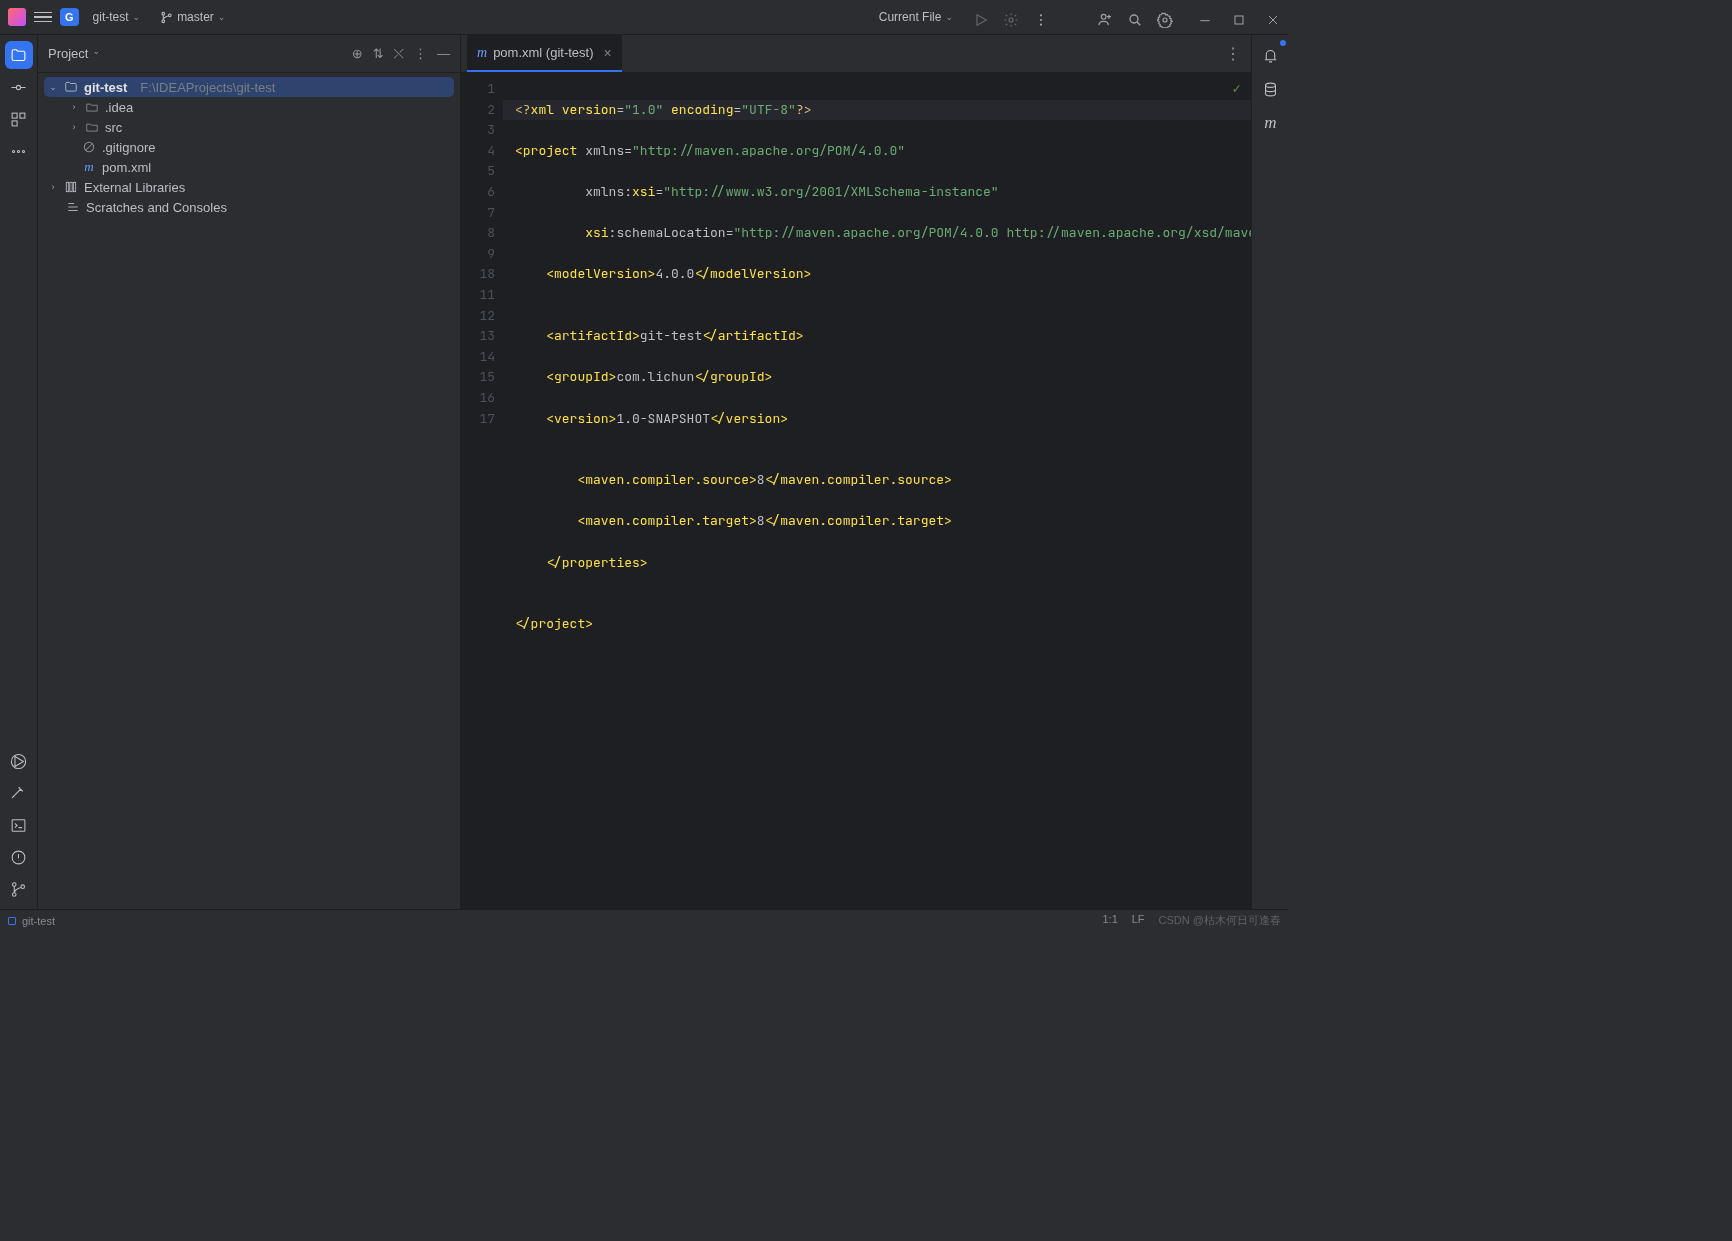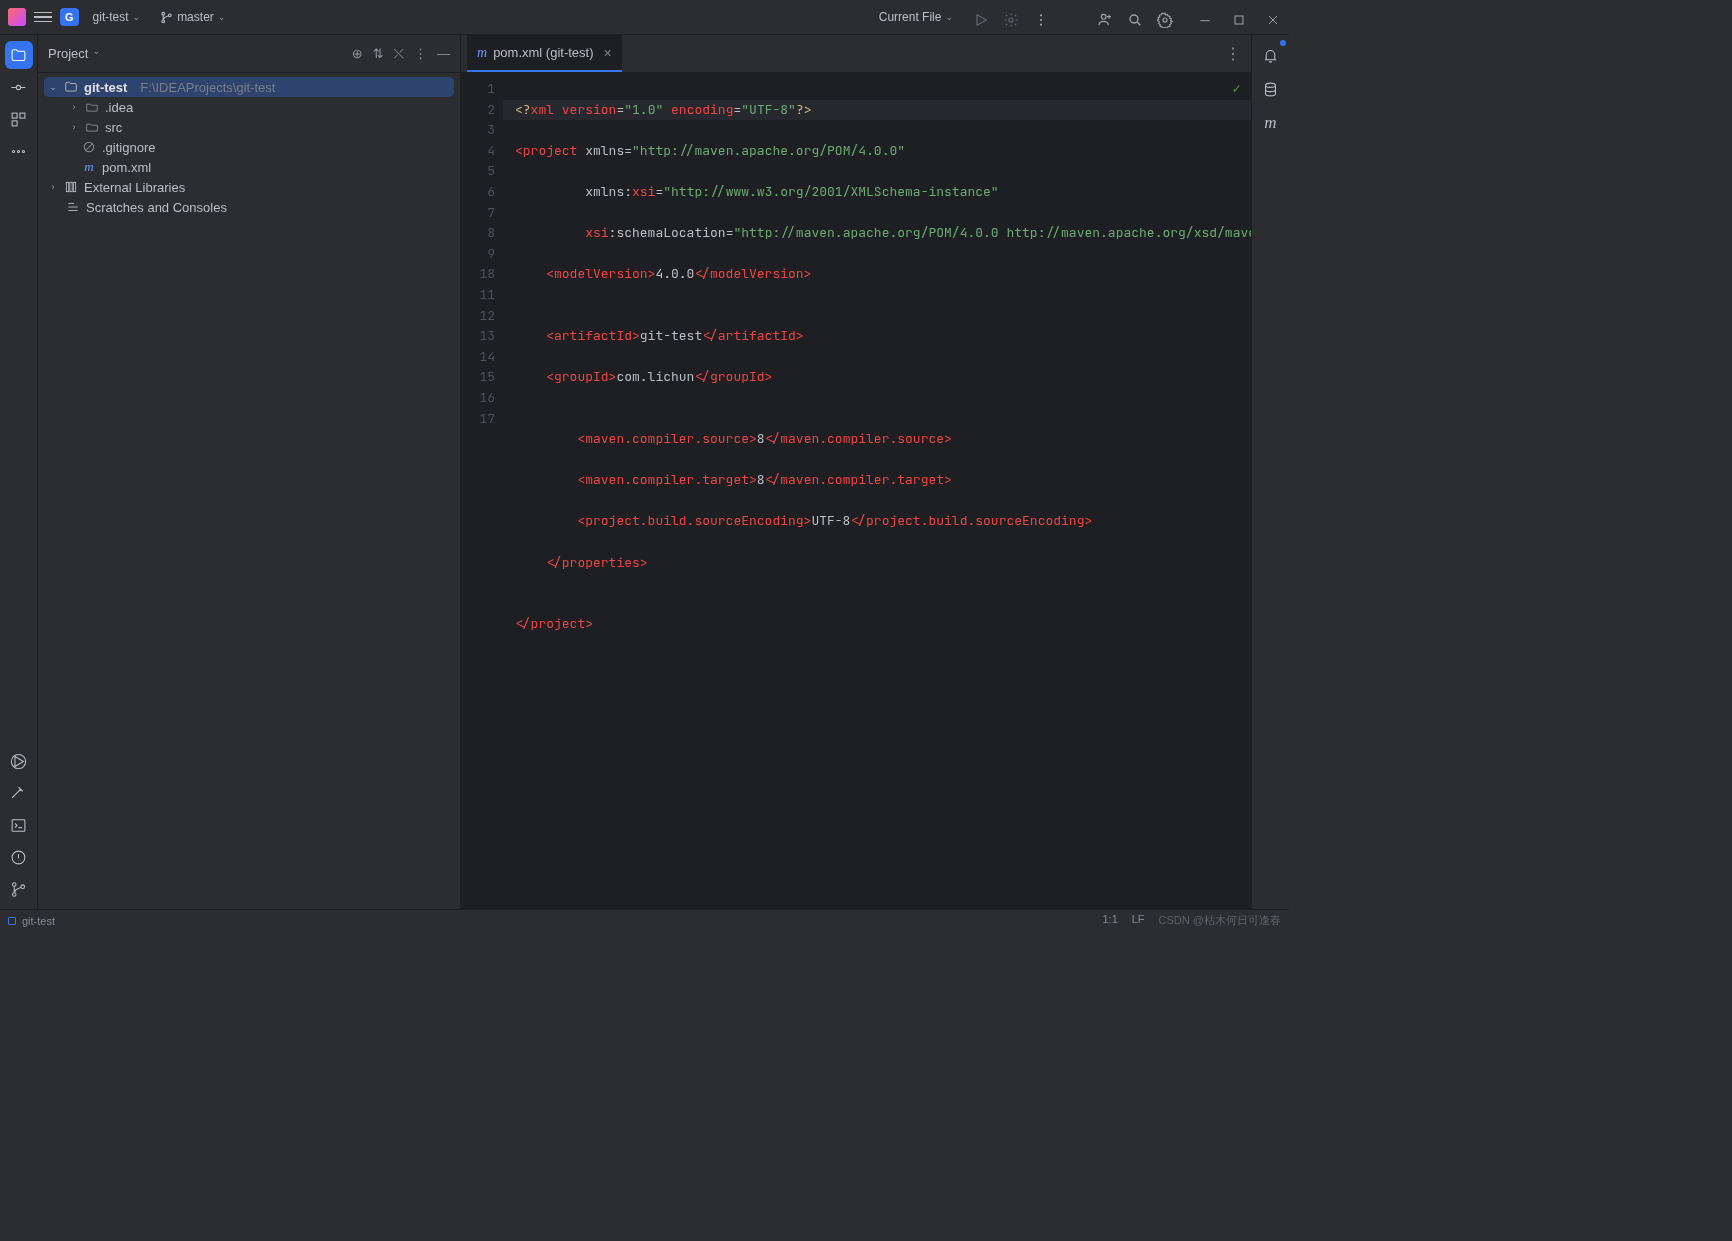--- a/index.html
+++ b/index.html
@@ -48,21 +48,21 @@
 .tab{display:flex;align-items:center;gap:6px;padding:0 10px;font-size:13px;border-bottom:2px solid #3574f0;background:#1e1f22;cursor:pointer}
 .tab-icon{font-style:italic;color:#6a9bff;font-family:serif;font-size:14px}
 .tab-close{opacity:.6;font-size:14px;margin-left:4px}
 .tabs-right{margin-left:auto;display:flex;align-items:center;padding:0 10px;opacity:.7;cursor:pointer}
 
 .editor{flex:1;display:flex;font-family:'JetBrains Mono',Consolas,monospace;font-size:13px;overflow:hidden;position:relative}
 .gutter{width:42px;background:#1e1f22;text-align:right;color:#4b5059;padding:6px 8px 6px 0;line-height:20.6px;user-select:none;border-right:0}
 .code{flex:1;background:#1e1f22;padding:6px 0;line-height:20.6px;white-space:pre;overflow-x:auto;color:#bcbec4}
 .code-line{padding-left:12px}
 .code-line.hl{background:#26282e}
-.t{color:#ef4444}
+.t{color:#fde047}
 .a{color:#bcbec4}
 .s{color:#6aab73}
 .p{color:#bcbec4}
 .pi{color:#d5b778}
 .editor-status{position:absolute;top:6px;right:10px;color:#5c962c;font-size:14px}
 
 .right-rail{width:38px;background:#2b2d30;border-left:1px solid #1e1f22;display:flex;flex-direction:column;align-items:center;padding-top:6px;gap:6px}
 .notif{position:relative}
 .notif::after{content:'';position:absolute;top:-1px;right:-1px;width:6px;height:6px;background:#3574f0;border-radius:50%}
 .m-icon{font-style:italic;color:#bcbec4;font-family:serif;font-size:17px}
@@ -343,24 +343,24 @@
       </div>
       <div class="code">
 <div class="code-line hl"><span class="pi">&lt;?</span><span class="t">xml version</span><span class="p">=</span><span class="s">"1.0"</span> <span class="t">encoding</span><span class="p">=</span><span class="s">"UTF-8"</span><span class="pi">?&gt;</span></div>
 <div class="code-line"><span class="t">&lt;project </span><span class="a">xmlns</span><span class="p">=</span><span class="s">"http://maven.apache.org/POM/4.0.0"</span></div>
 <div class="code-line">         <span class="a">xmlns:</span><span class="t">xsi</span><span class="p">=</span><span class="s">"http://www.w3.org/2001/XMLSchema-instance"</span></div>
 <div class="code-line">         <span class="t">xsi</span><span class="a">:schemaLocation</span><span class="p">=</span><span class="s">"http://maven.apache.org/POM/4.0.0 http://maven.apache.org/xsd/maven-4.</span></div>
 <div class="code-line">    <span class="t">&lt;modelVersion&gt;</span><span>4.0.0</span><span class="t">&lt;/modelVersion&gt;</span></div>
 <div class="code-line"></div>
 <div class="code-line">    <span class="t">&lt;artifactId&gt;</span><span>git-test</span><span class="t">&lt;/artifactId&gt;</span></div>
 <div class="code-line">    <span class="t">&lt;groupId&gt;</span><span>com.lichun</span><span class="t">&lt;/groupId&gt;</span></div>
+<div class="code-line">    <span class="t">&lt;version&gt;</span><span>1.0-SNAPSHOT</span><span class="t">&lt;/version&gt;</span></div>
 <div class="code-line"></div>
 <div class="code-line">        <span class="t">&lt;maven.compiler.source&gt;</span><span>8</span><span class="t">&lt;/maven.compiler.source&gt;</span></div>
 <div class="code-line">        <span class="t">&lt;maven.compiler.target&gt;</span><span>8</span><span class="t">&lt;/maven.compiler.target&gt;</span></div>
-<div class="code-line">        <span class="t">&lt;project.build.sourceEncoding&gt;</span><span>UTF-8</span><span class="t">&lt;/project.build.sourceEncoding&gt;</span></div>
 <div class="code-line">    <span class="t">&lt;/properties&gt;</span></div>
 <div class="code-line"></div>
 <div class="code-line"><span class="t">&lt;/project&gt;</span></div>
       </div>
     </div>
   </div>
 
   <div class="right-rail">
     <div class="rail-icon notif">
         <svg viewBox="0 0 24 24">

